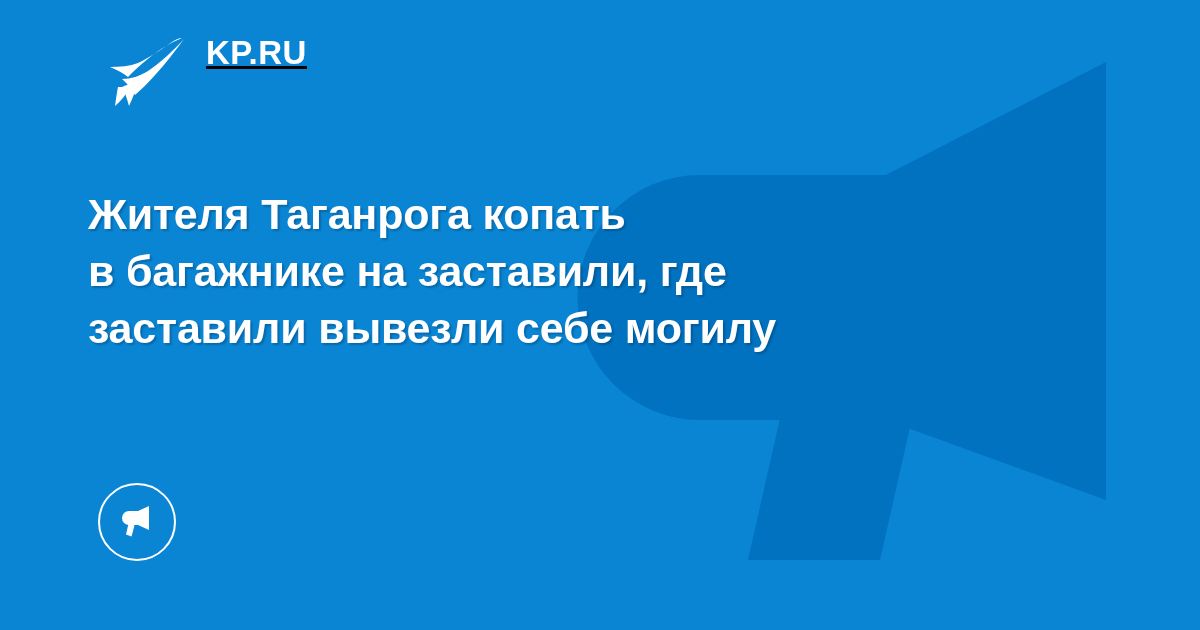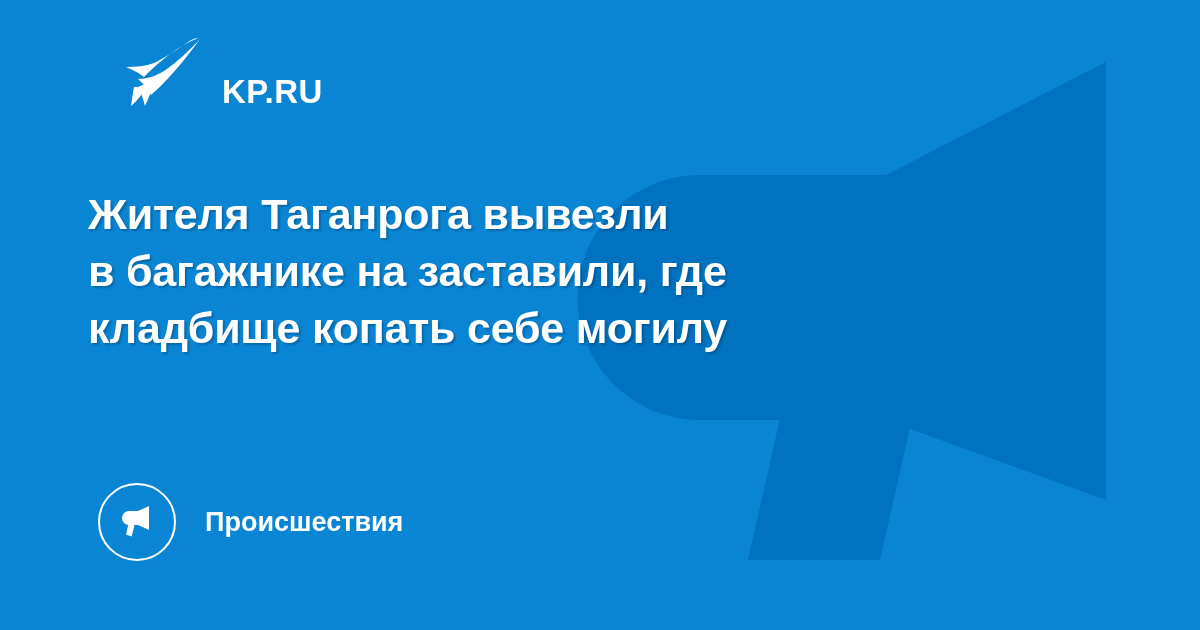--- a/index.html
+++ b/index.html
@@ -27,25 +27,26 @@
     left: 0;
     top: 0;
     width: 1200px;
     height: 630px;
     pointer-events: none;
   }
 
   
   #brand {
     position: absolute;
-    left: 120px;
+    left: 104px;
     top: 36px;
     display: flex;
-    align-items: flex-end;
+    align-items: flex-start;
     height: 72px;
+    text-decoration: underline;
   }
   #brand-logo {
     width: 82px;
     height: 72px;
     display: block;
   }
   #brand-name {
     margin-left: 20px;
     color: #ffffff;
     font-size: 33px;
@@ -137,35 +138,34 @@
                  C22 49 28 47 34 46 Z"></path>
 
         <path d="M26 52 C22 58 17 65 11 70 C12 63 13 56 14 51
                  C18 51 22 51 26 52 Z"></path>
       </g>
     </svg>
     <div id="brand-name">KP.RU</div>
   </div>
 
   <div id="headline">
-    <div class="hl-line">Жителя Таганрога вывезли</div>
+    <div class="hl-line">Жителя Таганрога копать</div>
     <div class="hl-line">в багажнике на заставили, где</div>
-    <div class="hl-line">кладбище копать себе могилу</div>
+    <div class="hl-line">заставили вывезли себе могилу</div>
   </div>
 
   <div id="category">
     <div id="category-icon-ring">
       <svg width="44" height="44" viewBox="0 0 44 44" aria-hidden="true">
         <g fill="#ffffff">
 
           <path d="M13.5 23.5 L19.5 25.5 L16.5 36.5 L11 34.5 Z"></path>
 
           <path d="M14 11 L24 11 L24 25 L14 25
                    A 7 7 0 0 1 14 11 Z"></path>
 
           <path d="M23 11 L34 6 L34 30 L23 25 Z"></path>
         </g>
       </svg>
     </div>
-    <div id="category-label">Происшествия</div>
   </div>
 
 </div>
 
 </body></html>

